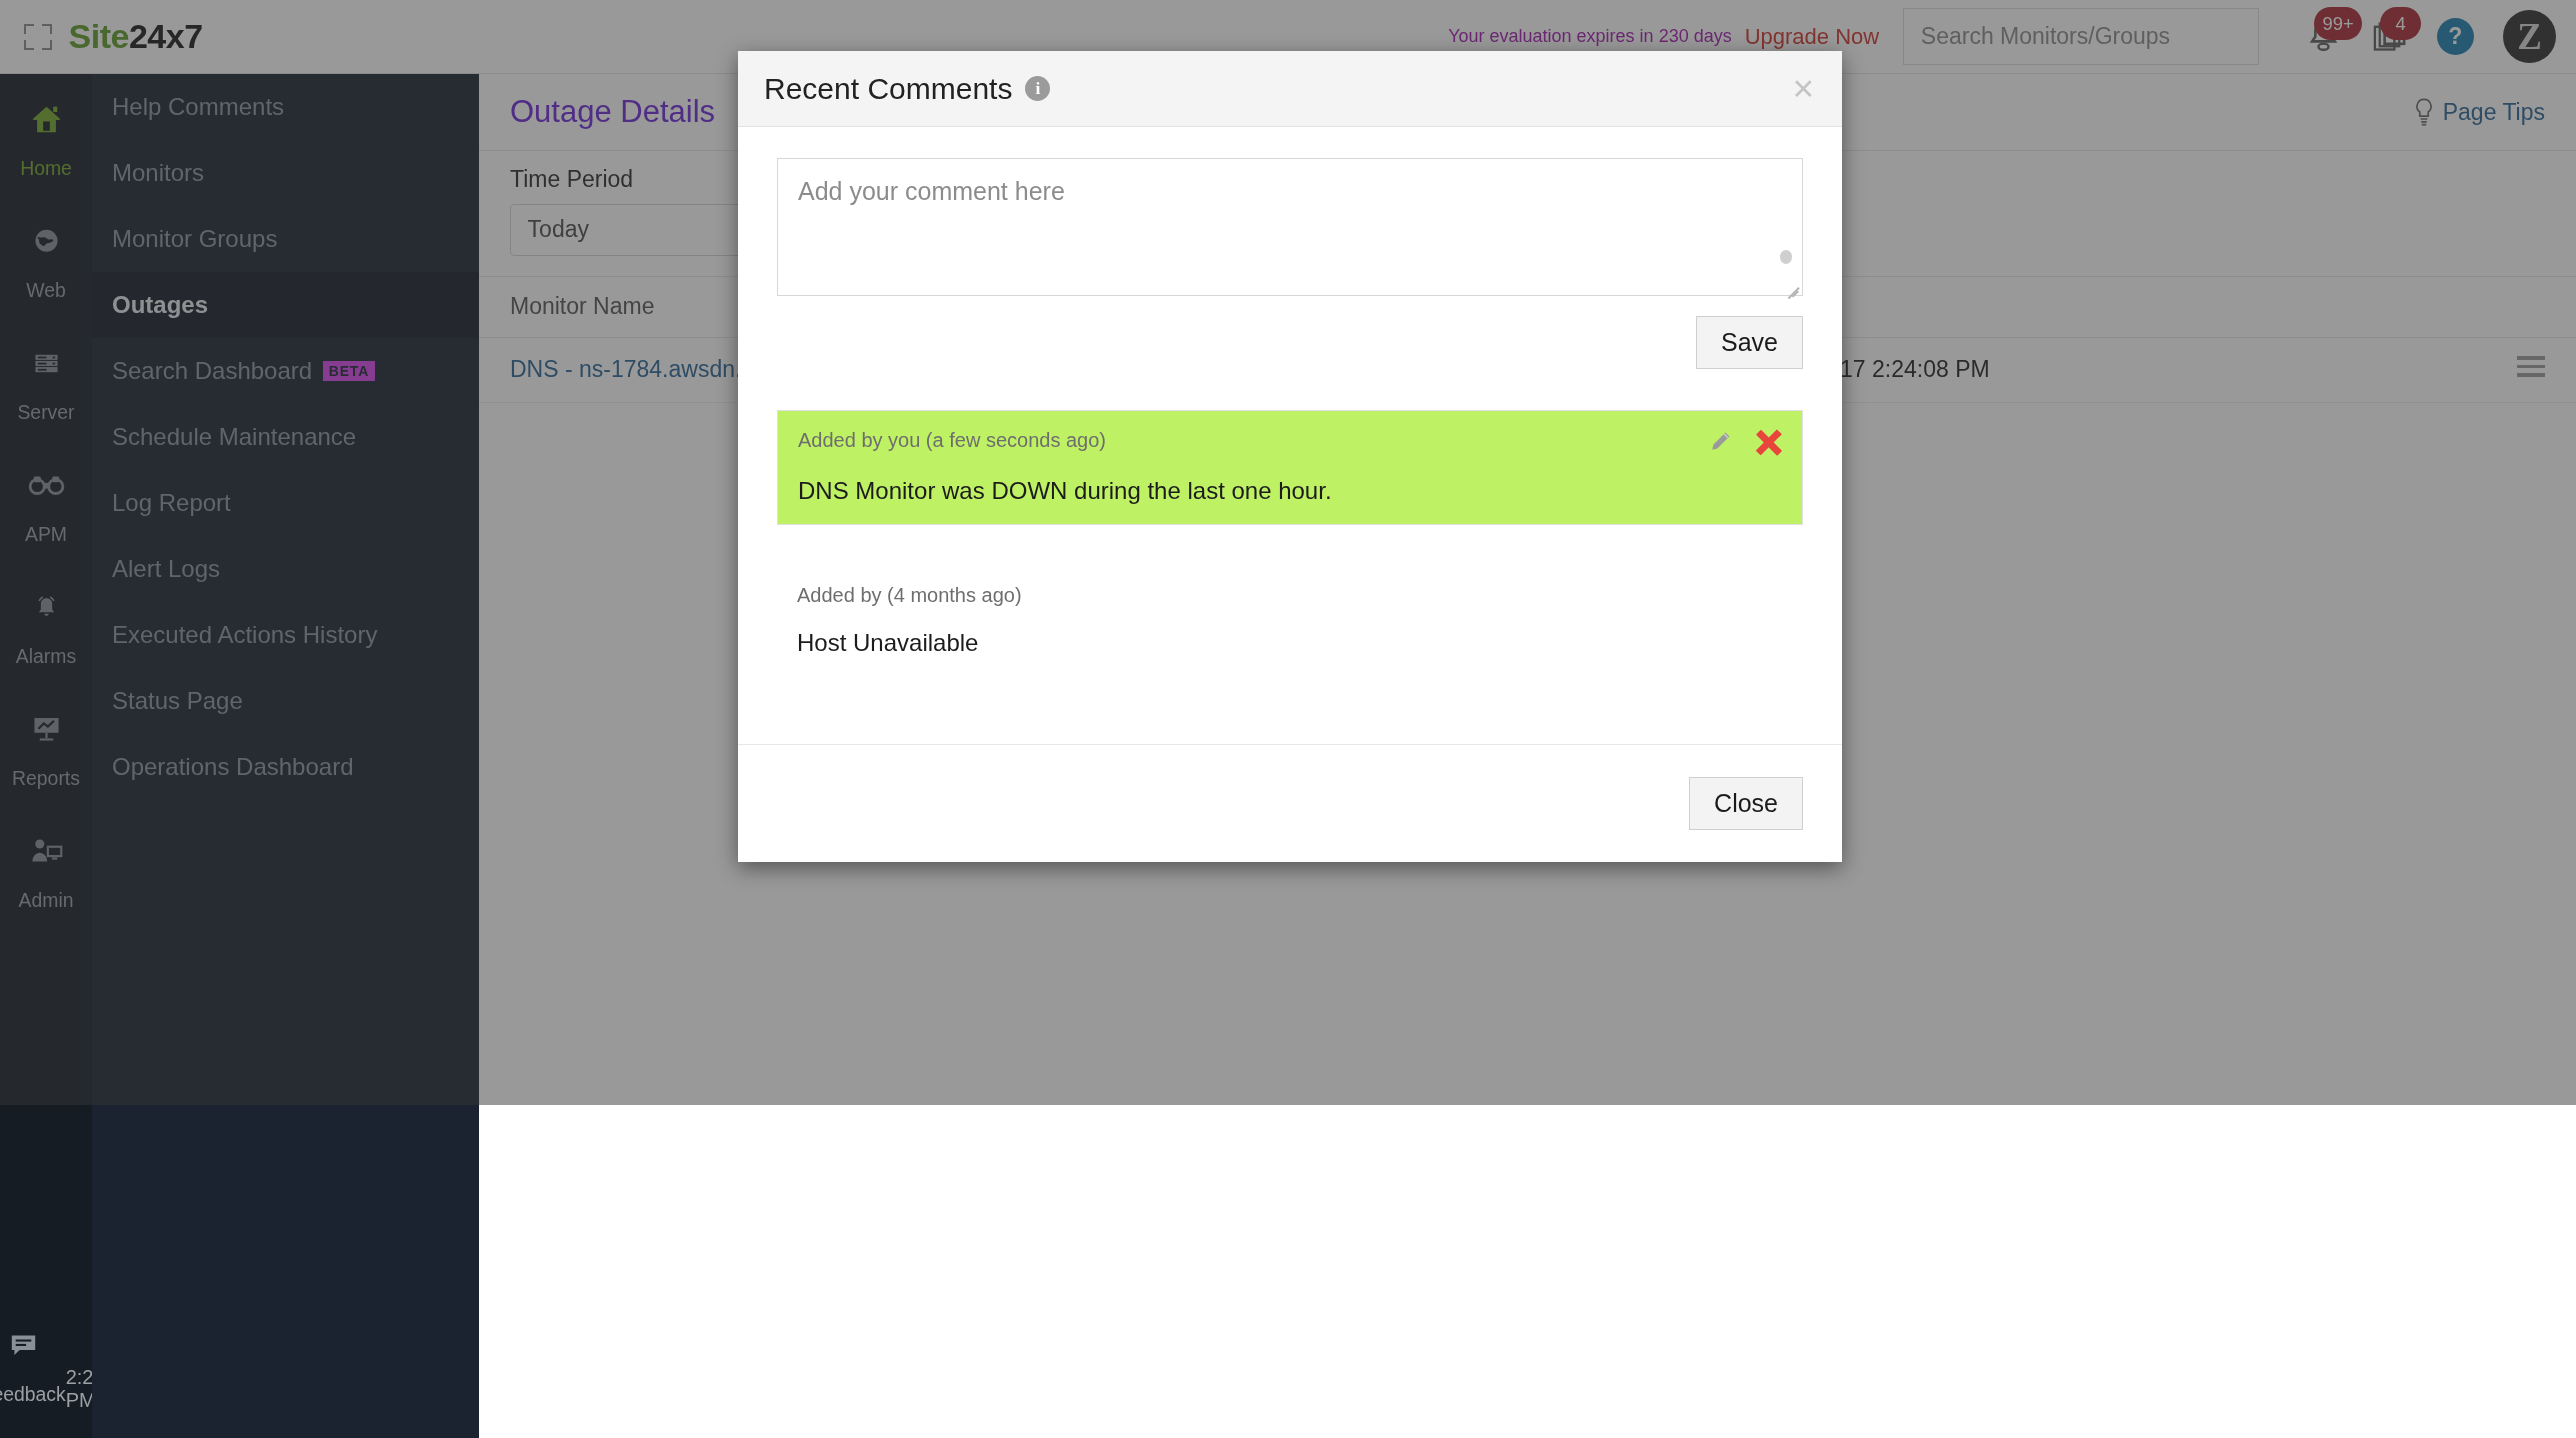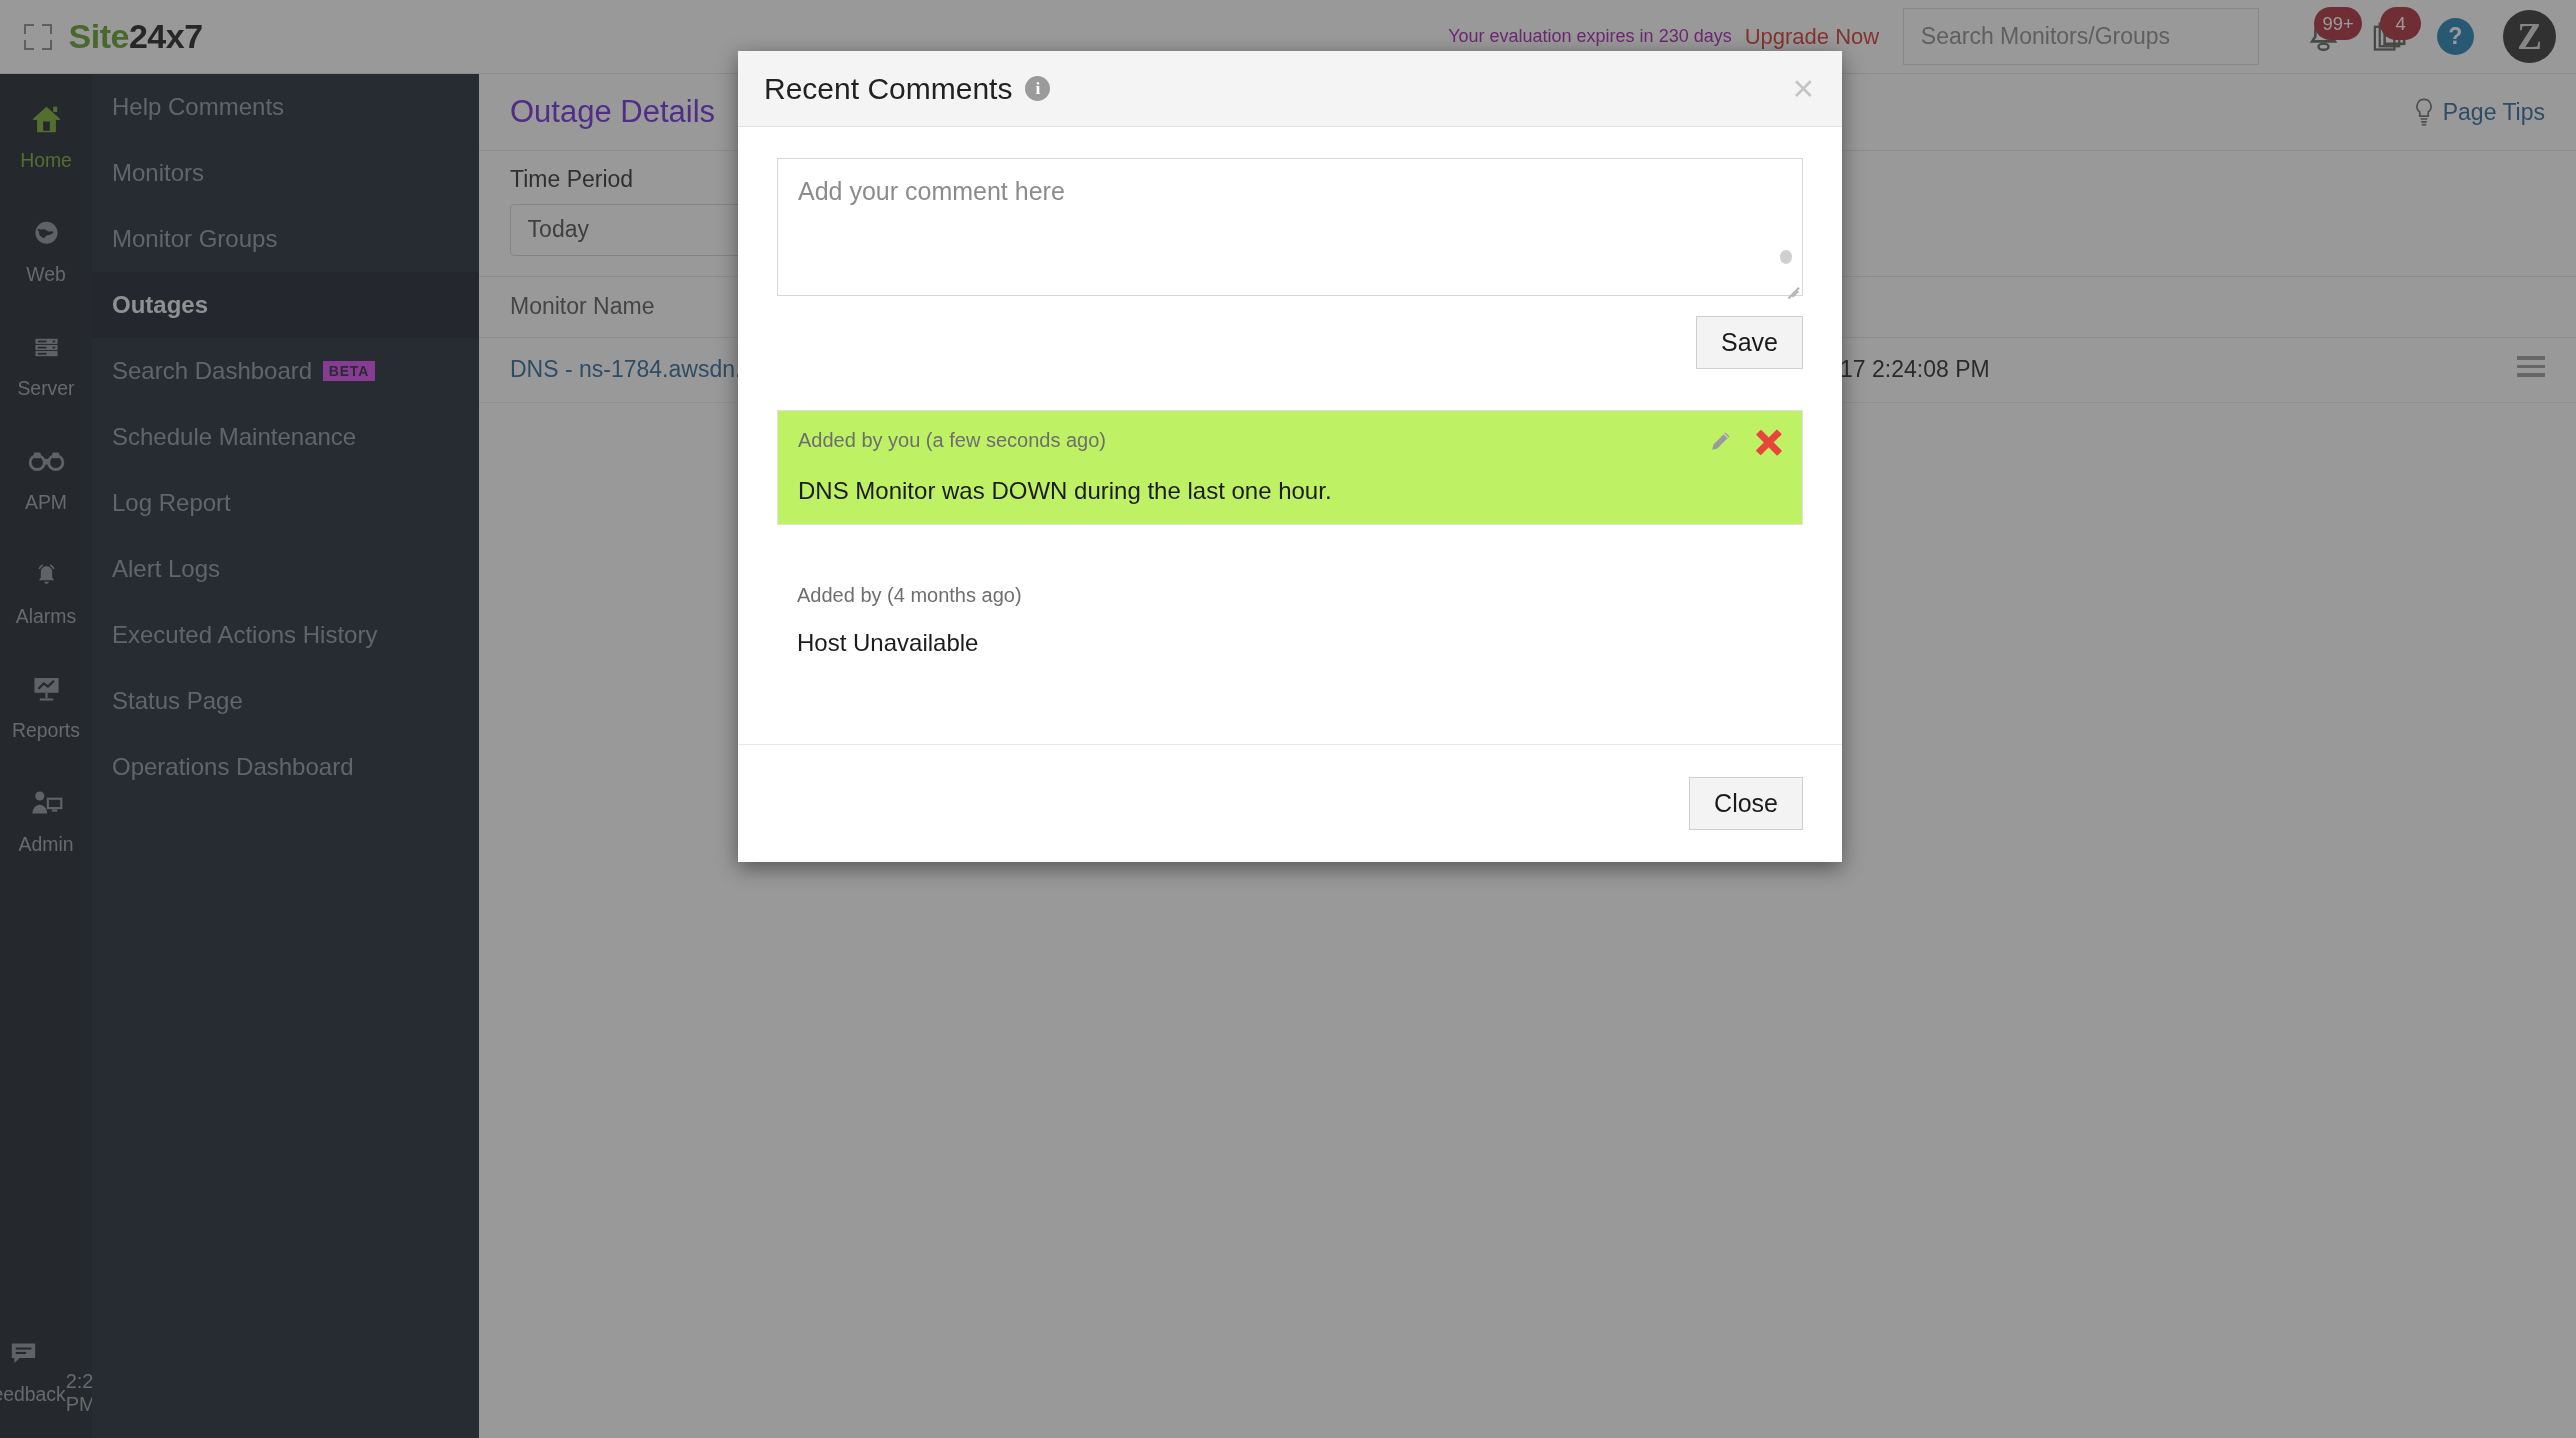--- a/index.html
+++ b/index.html
@@ -3,21 +3,21 @@
 <meta charset="utf-8">
 <style>
   * { box-sizing: border-box; margin: 0; padding: 0; }
   html, body {
     width: 2576px; height: 1438px;
     font-family: "Liberation Sans", sans-serif;
     overflow: hidden;
     background: #ffffff;
   }
 
-  #root { position: relative; width: 2576px; height: 1438px; }
+  #root { position: relative; width: 2576px; height: 1105px; }
 
   
   .page-layer { position: absolute; inset: 0; }
 
   
   .topbar {
     position: absolute; top: 0; left: 0; width: 2576px; height: 74px;
     background: #ffffff; border-bottom: 0.9px solid #e3e3e3;
     display: flex; align-items: center;
   }
@@ -64,21 +64,21 @@
   }
 
   
   .icon-rail {
     position: absolute; top: 74px; left: 0; width: 92px; height: 1365px;
     background: #161c24; display: flex; flex-direction: column; align-items: center;
     padding-top: 16.6px;
   }
   .rail-item {
     width: 92px; padding: 13px 0 11px; display: flex; flex-direction: column;
-    align-items: center; gap: 14px; cursor: pointer;
+    align-items: center; gap: 22px; cursor: pointer;
   }
   .rail-item .rl { font-size: 19.4px; color: #9aa0a6; }
   .rail-item.active .rl { color: #74a82c; }
   .rail-gap { height: 22px; }
   .rail-icon { width: 37px; height: 31px; display:flex; align-items:center; justify-content:center; }
   .rail-icon svg { display: block; }
   .rail-bottom { margin-top: auto; display: flex; flex-direction: row; align-items: center; padding-bottom: 22px; }
   .rail-clock { font-size: 20px; color: #9aa0a6; padding-top: 44px; }
 
   

